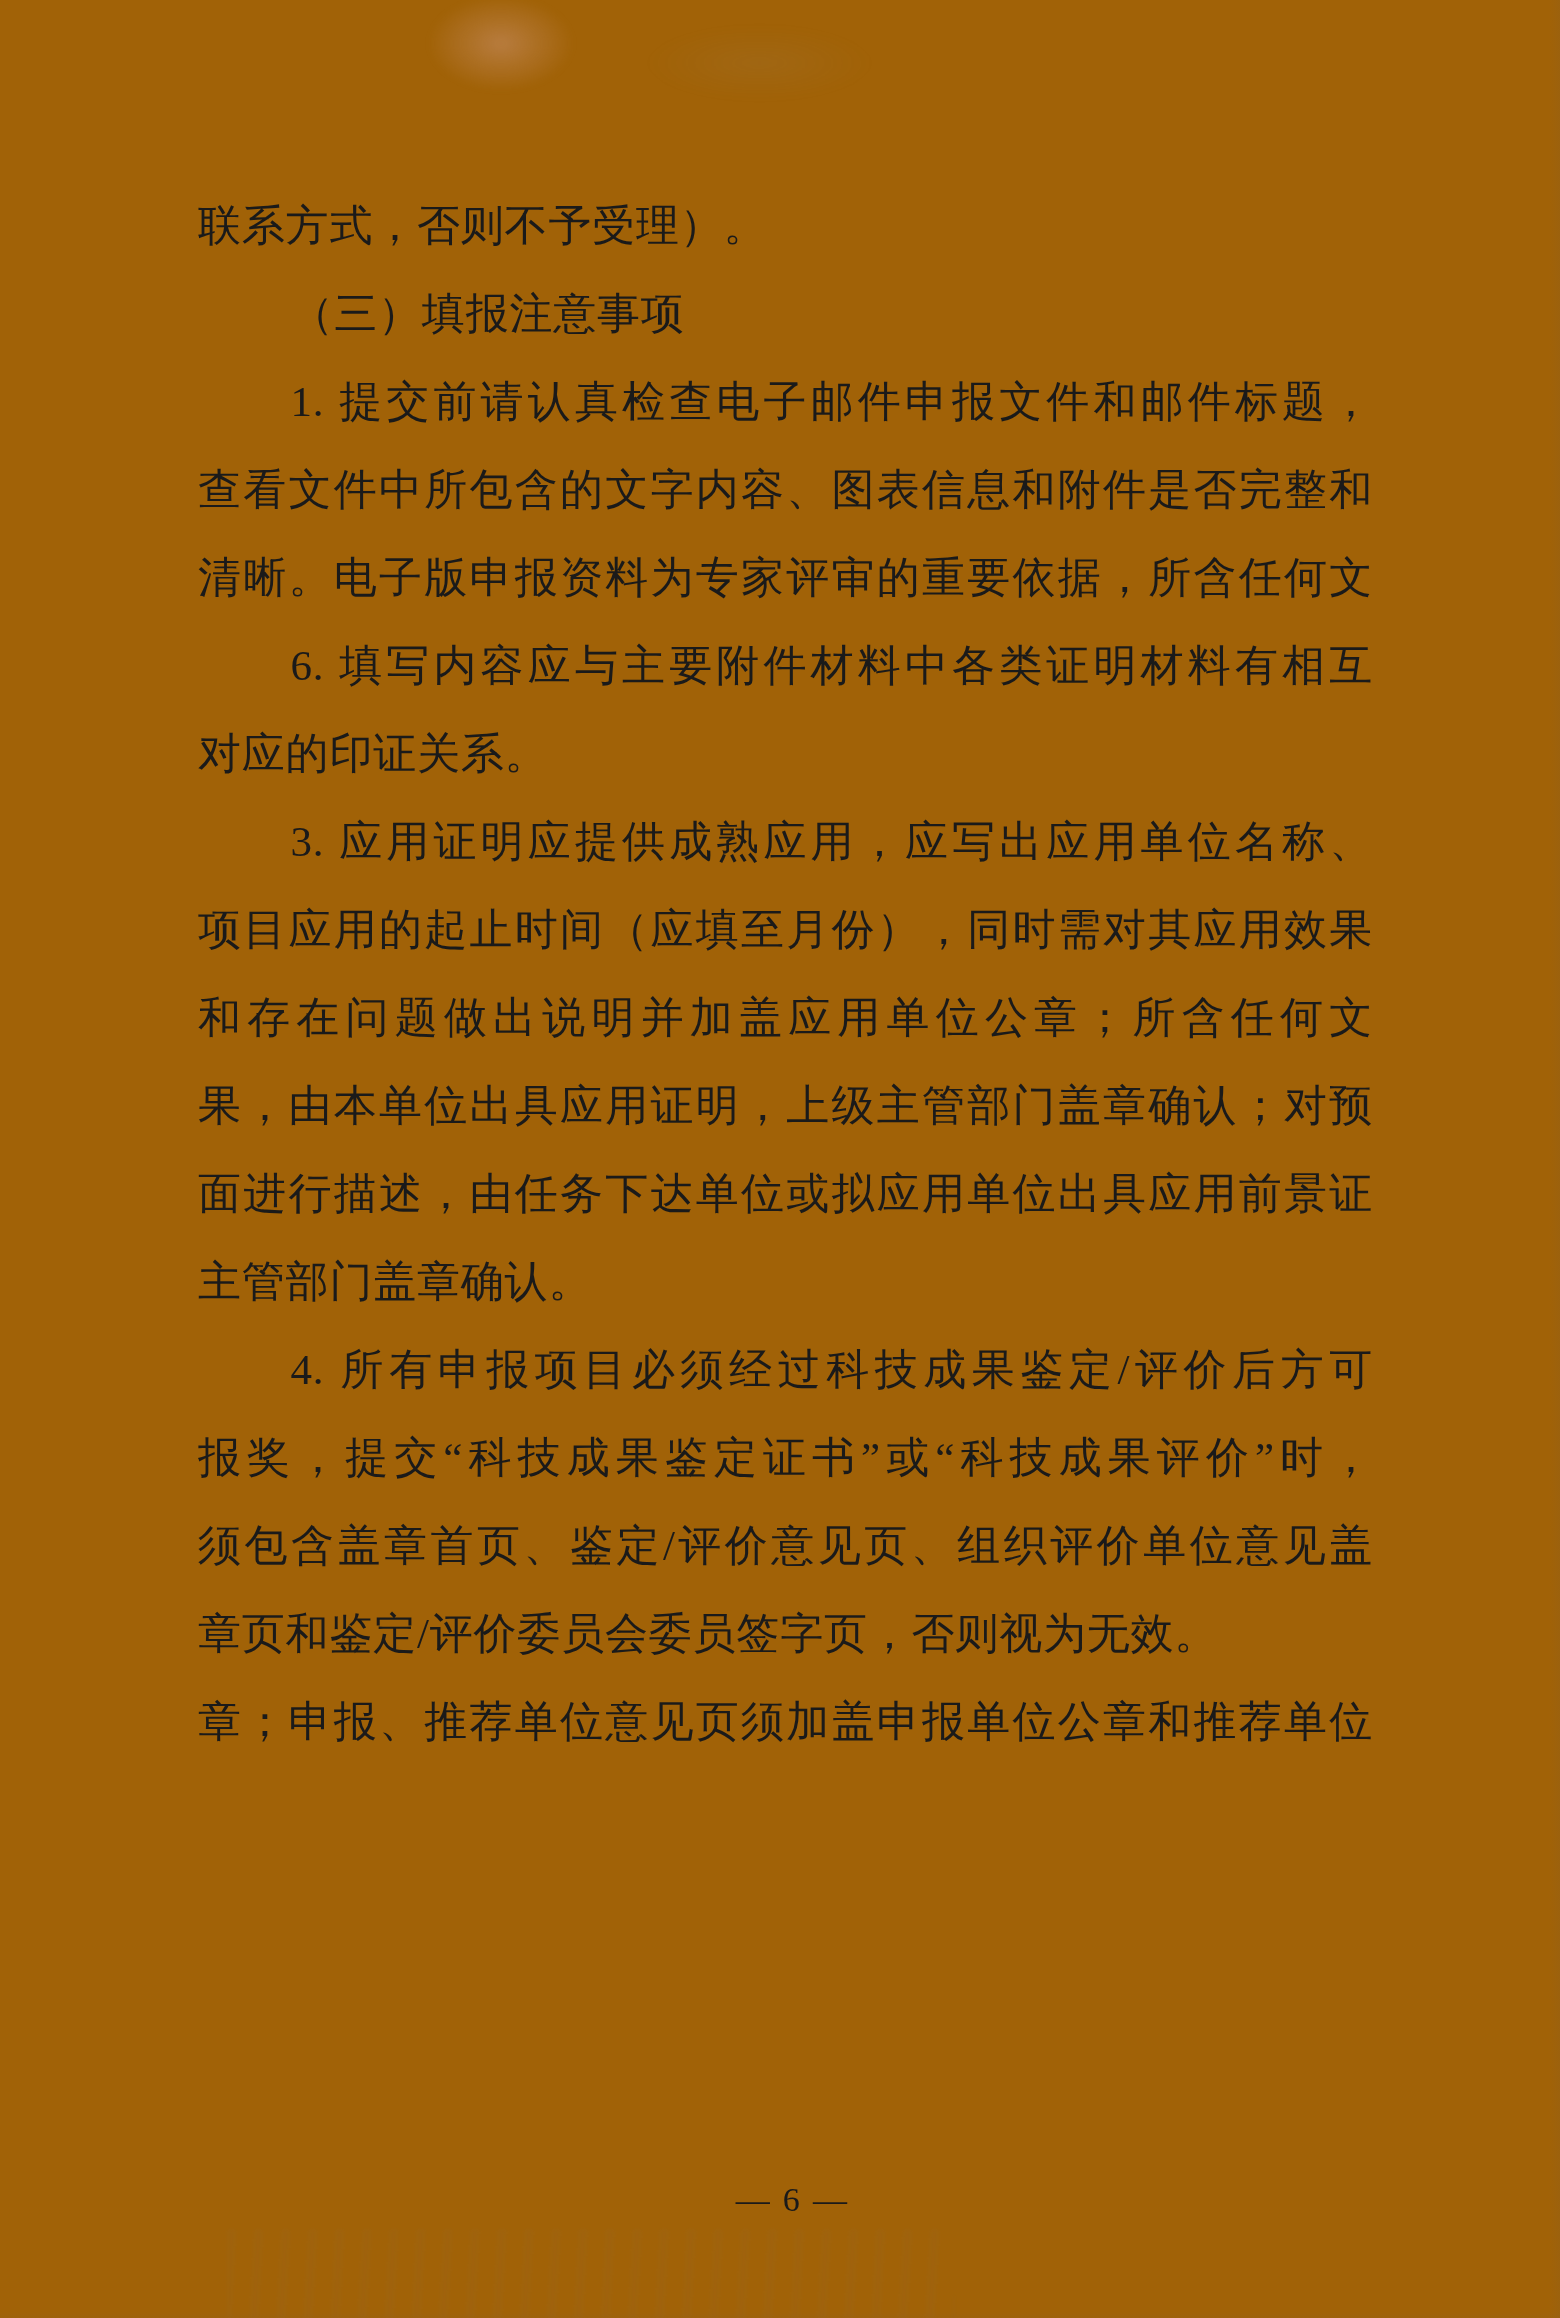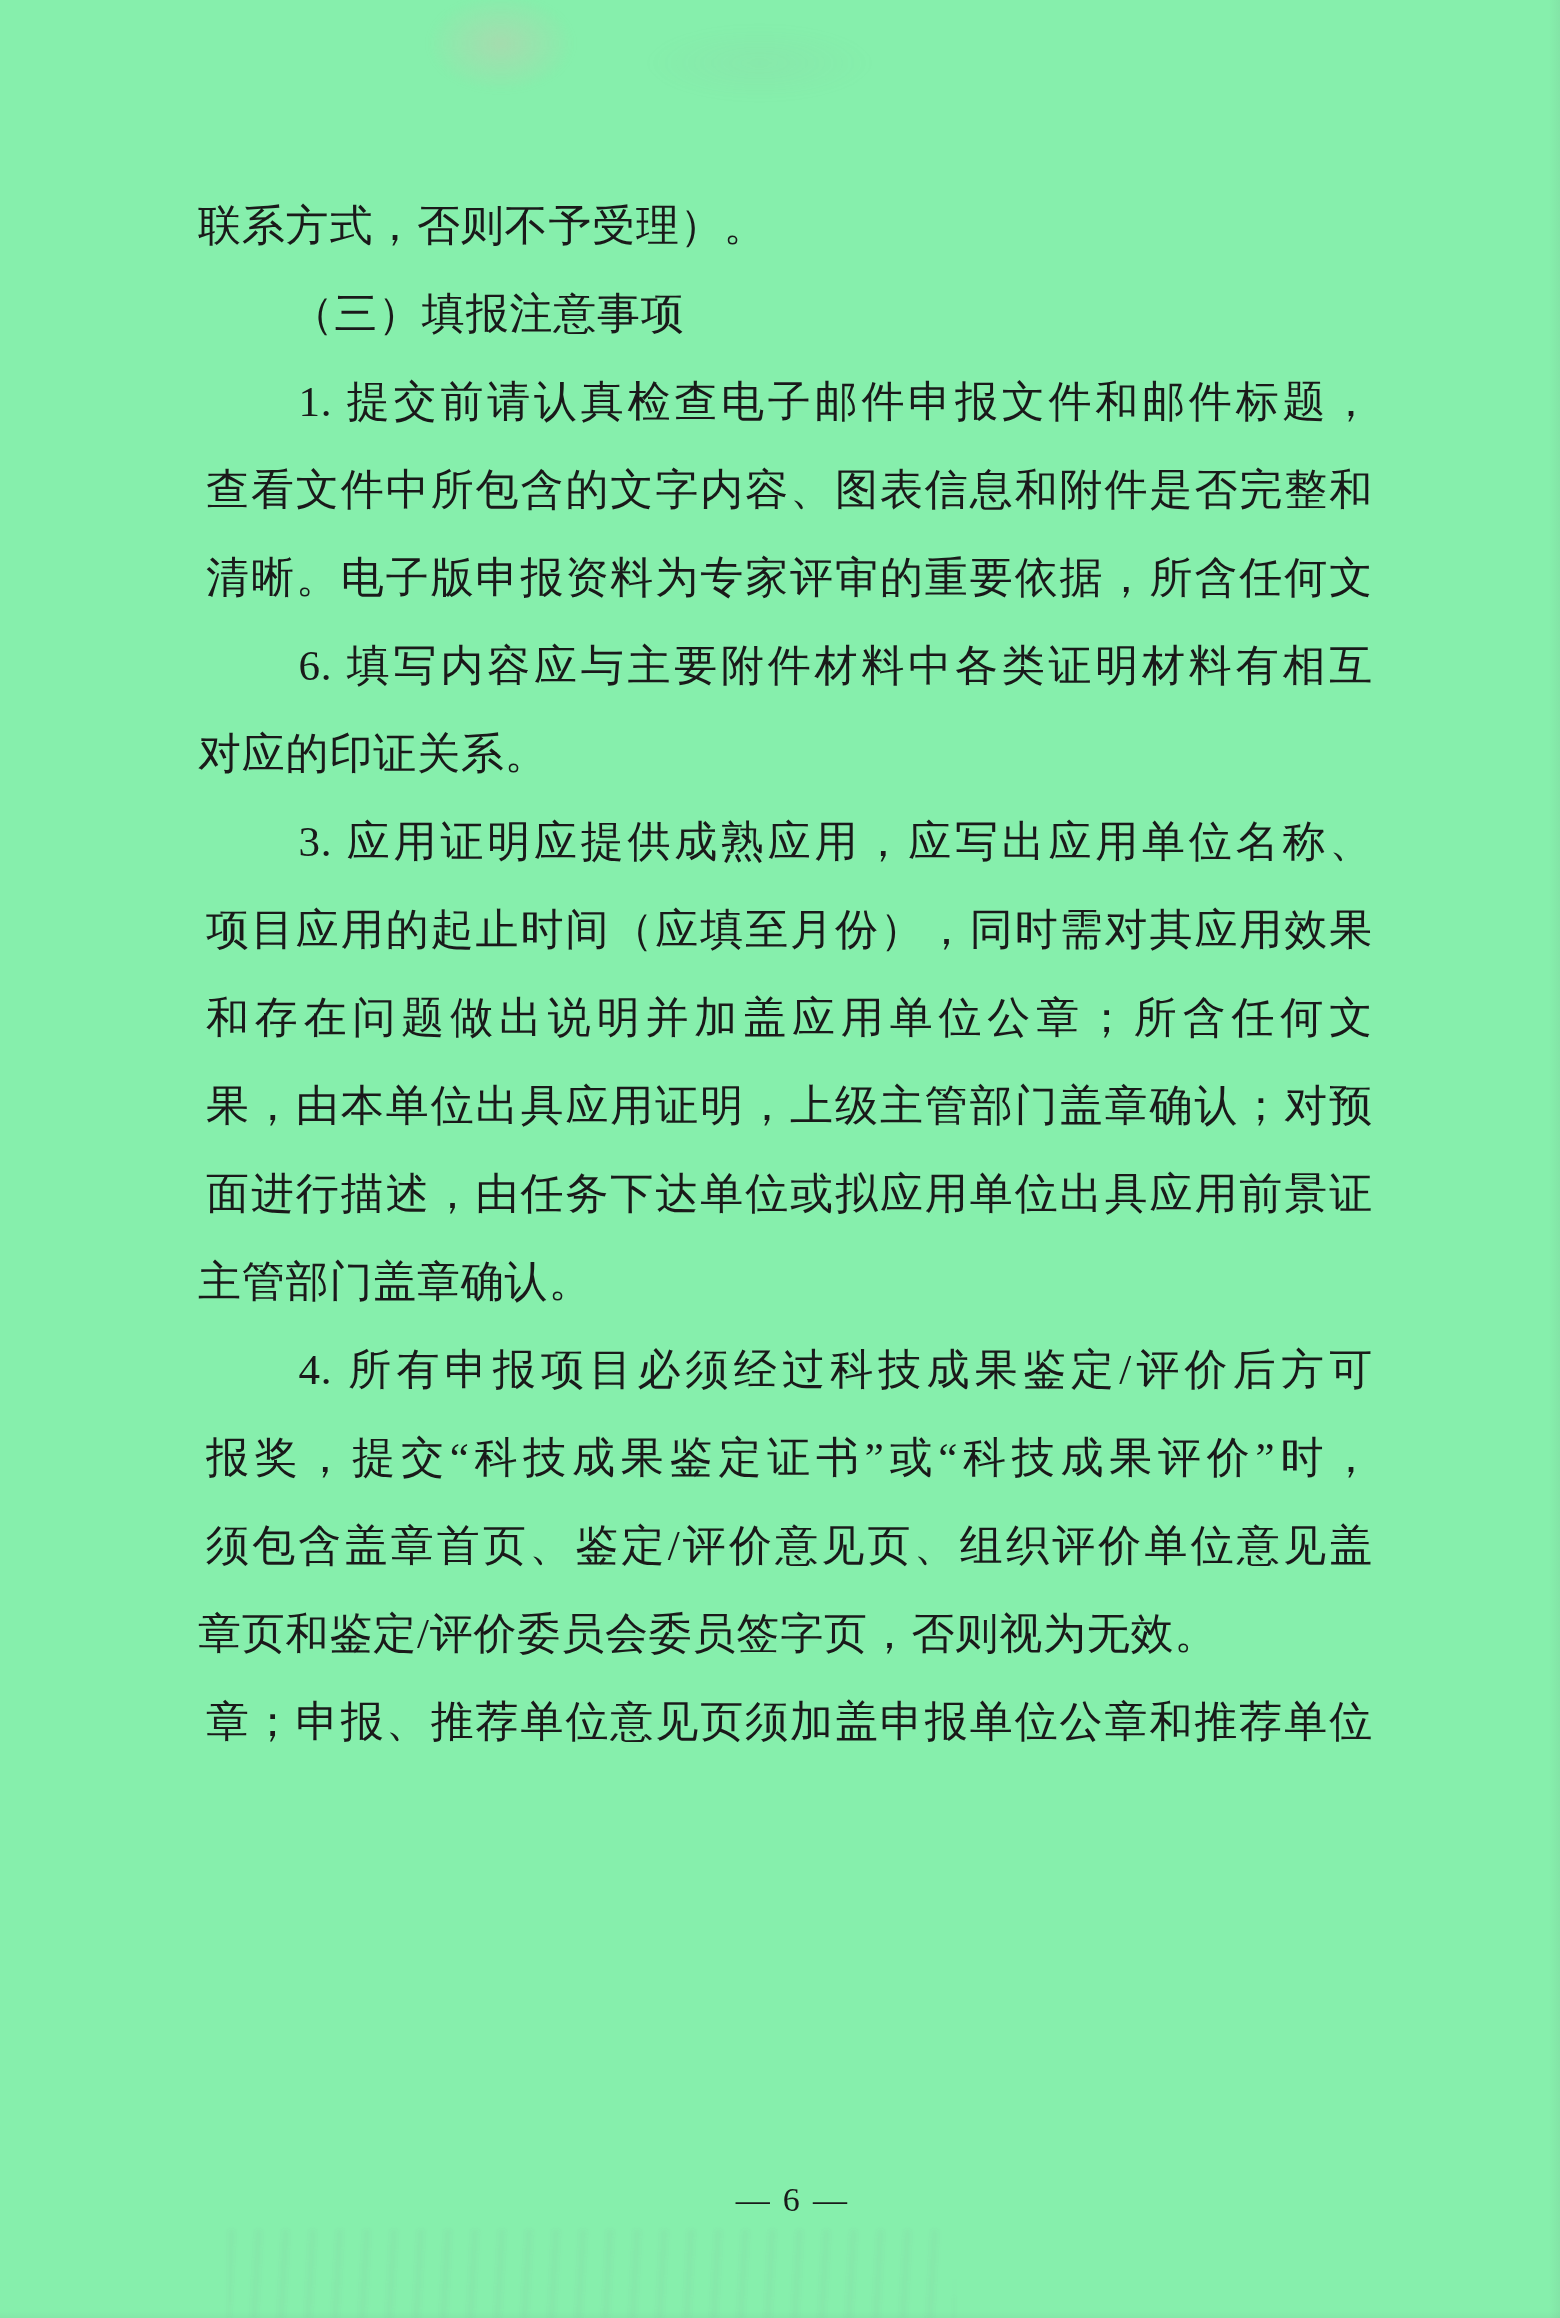--- a/index.html
+++ b/index.html
@@ -63,42 +63,41 @@
   .line {
     height: 88px;
     line-height: 88px;
     font-size: 43px;
     letter-spacing: 0.8px;
     color: #1a1a1a;
   }
   .line.just {
     text-align: justify;
     text-align-last: justify;
-    margin-left: 8px;
   }
   .line.indent {
     text-indent: 2.15em;
   }
   .page-number {
     position: absolute;
     left: 12.5px;
     top: 2162px;
     width: 100%;
     height: 75px;
     line-height: 75px;
     text-align: center;
     font-size: 34px;
     letter-spacing: 2.3px;
     color: #1a1a1a;
   }
 </style>
 </head>
 <body>
 
-<div id="page" style="background: #86efac; color: rgb(26, 26, 26);">
+<div id="page" style="background: #a16207; color: rgb(26, 26, 26);">
   <div class="smudge-pink"></div>
   <div class="smudge-gray-top"></div>
   <div class="bleed-bottom"></div>
   <div class="edge-right"></div>
   <div class="edge-bottom"></div>
 
   <div class="text-column">
       <div class="line">联系方式，否则不予受理）。</div>
       <div class="line indent">（三）填报注意事项</div>
       <div class="line just indent">1. 提交前请认真检查电子邮件申报文件和邮件标题，</div>

